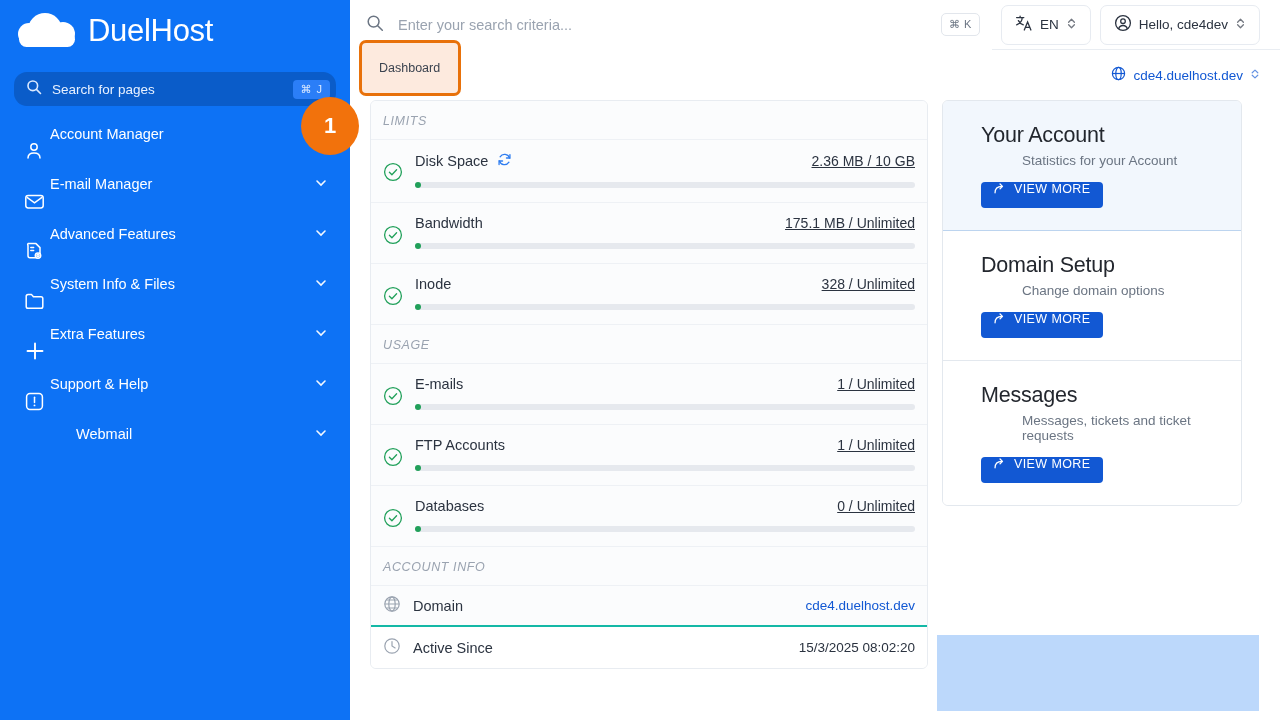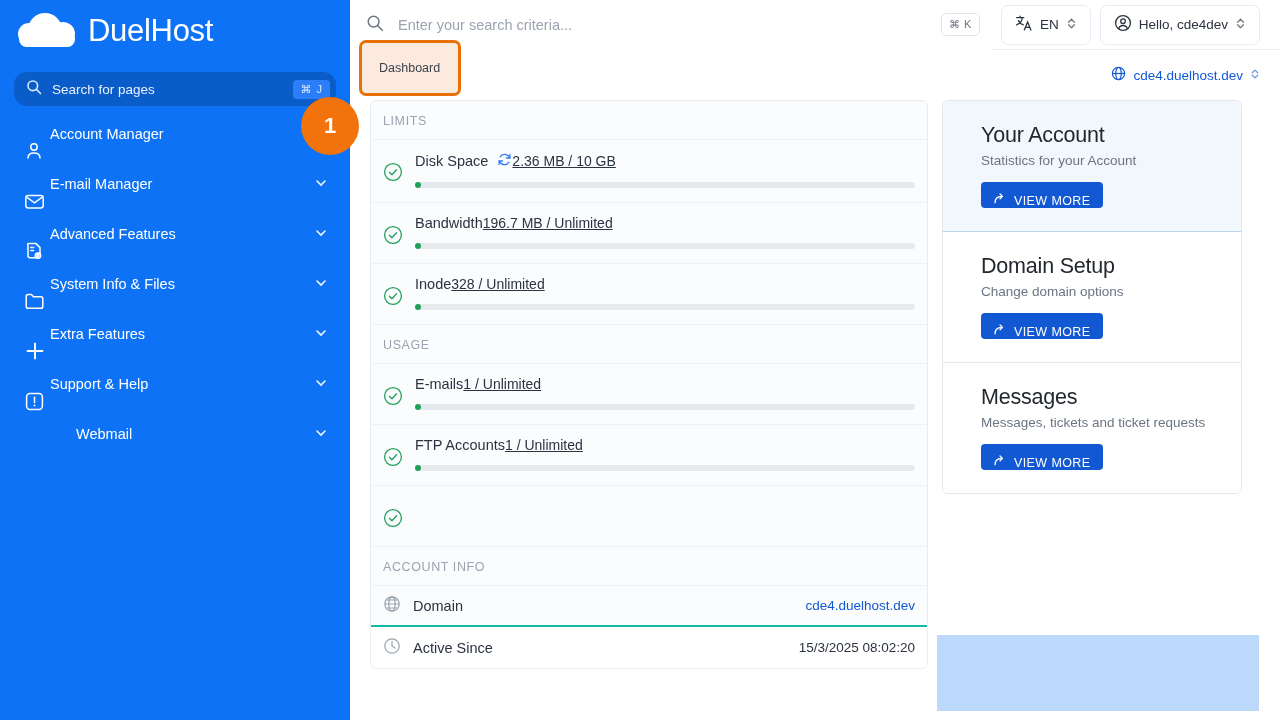--- a/index.html
+++ b/index.html
@@ -140,31 +140,32 @@
     border-radius: 6px;
     background: #fff;
     overflow: hidden;
   }
   .sec-head {
     padding: 13px 0 11px 12px;
     font-size: 12.5px; color: #9aa3b0;
     letter-spacing: 0.6px;
     background: #fbfcfd;
     border-bottom: 1px solid #eef1f5;
+    font-style: italic;
   }
   .row {
     display: flex; align-items: flex-start;
     padding: 12px 12px 14px 12px;
     border-bottom: 1px solid #eef1f5;
     background: #fbfcfd;
   }
   .row:last-child { border-bottom: none; }
   .row .check { flex: 0 0 22px; margin-top: 10px; margin-right: 10px; }
   .row-body { flex: 1; min-width: 0; }
-  .row-top { display: flex; align-items: center; }
+  .row-top { display: flex; align-items: center; justify-content: space-between; }
   .row-label { font-size: 14.5px; color: #2b3340; display:flex; align-items:center; gap: 9px; }
   .row-value { font-size: 14px; color: #2b3340; white-space: nowrap; text-decoration: underline; }
   .bar {
     margin-top: 12px;
     height: 6px; border-radius: 3px;
     background: #e6e9ee;
     position: relative;
   }
   .bar .fill {
     position: absolute; left: 0; top: 0; bottom: 0;
@@ -194,24 +195,24 @@
     overflow: hidden;
   }
   .panel-card {
     padding: 22px 0 22px 38px;
     border-bottom: 1px solid #e3e8ee;
     background: #ffffff;
   }
   .panel-card.active { background: #f2f7fd; border-bottom: 1px solid #bcd4ef; }
   .panel-card:last-child { border-bottom: none; }
   .panel-title { font-size: 21.5px; color: #23272e; letter-spacing: -0.2px; }
-  .panel-sub { font-size: 13.5px; color: #6b7583; margin-top: 5px; }
+  .panel-sub { font-size: 13.5px; color: #6b7583; margin-top: 5px; margin-left: 41px; }
   .view-btn {
     margin-top: 14px;
-    display: inline-flex; align-items: flex-end; gap: 8px;
+    display: inline-flex; align-items: flex-start; gap: 8px;
     background: #1258d3; color: #ffffff;
     border: none; border-radius: 4px;
     height: 26px; padding: 0 12px;
     font-size: 12.5px; letter-spacing: 0.4px;
     font-family: "Liberation Sans", sans-serif;
     cursor: pointer;
   }
 
   .blue-block {
     position: absolute;
@@ -479,21 +480,21 @@
             <svg width="20" height="20" viewBox="0 0 20 20" fill="none" stroke="#21a05a" stroke-width="1.3">
               <circle cx="10" cy="10" r="8.4"></circle>
                 <path d="M6.4 10.2l2.5 2.5 4.7-5" stroke-linecap="round" stroke-linejoin="round"></path>
             </svg>
           </span>
           <div class="row-body">
             <div class="row-top">
               <span class="row-label">
                   <span>Bandwidth</span>
                 </span>
-              <span class="row-value">196.7 MB / Unlimited</span>
+              <span class="row-value">175.1 MB / Unlimited</span>
             </div>
             <div class="bar">
                 <span class="fill"></span>
               </div>
           </div>
         </div>
 
         <div class="row">
           <span class="check">
             <svg width="20" height="20" viewBox="0 0 20 20" fill="none" stroke="#21a05a" stroke-width="1.3">
@@ -556,20 +557,31 @@
           </div>
         </div>
 
         <div class="row">
           <span class="check">
             <svg width="20" height="20" viewBox="0 0 20 20" fill="none" stroke="#21a05a" stroke-width="1.3">
               <circle cx="10" cy="10" r="8.4"></circle>
                 <path d="M6.4 10.2l2.5 2.5 4.7-5" stroke-linecap="round" stroke-linejoin="round"></path>
             </svg>
           </span>
+          <div class="row-body">
+            <div class="row-top">
+              <span class="row-label">
+                  <span>Databases</span>
+                </span>
+              <span class="row-value">0 / Unlimited</span>
+            </div>
+            <div class="bar">
+                <span class="fill"></span>
+              </div>
+          </div>
         </div>
 
         <div class="sec-head">ACCOUNT INFO</div>
 
         <div class="info-row">
           <span class="info-left">
             <span>
               <svg width="18" height="18" viewBox="0 0 18 18" fill="none" stroke="#9aa3b0" stroke-width="1.2">
                 <circle cx="9" cy="9" r="7.2"></circle>
                   <ellipse cx="9" cy="9" rx="3.2" ry="7.2"></ellipse>

